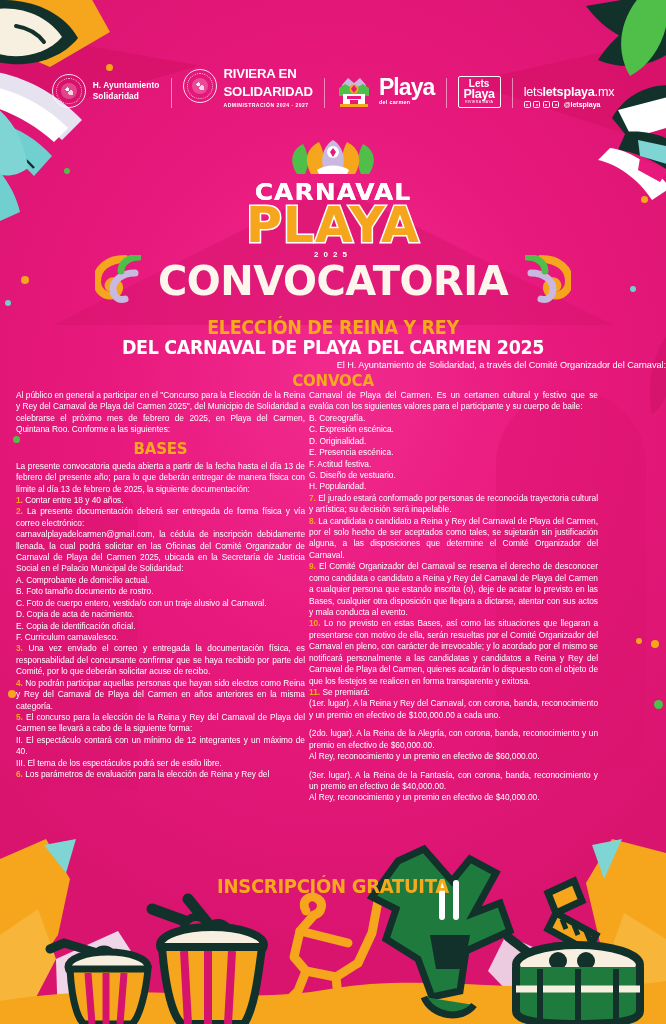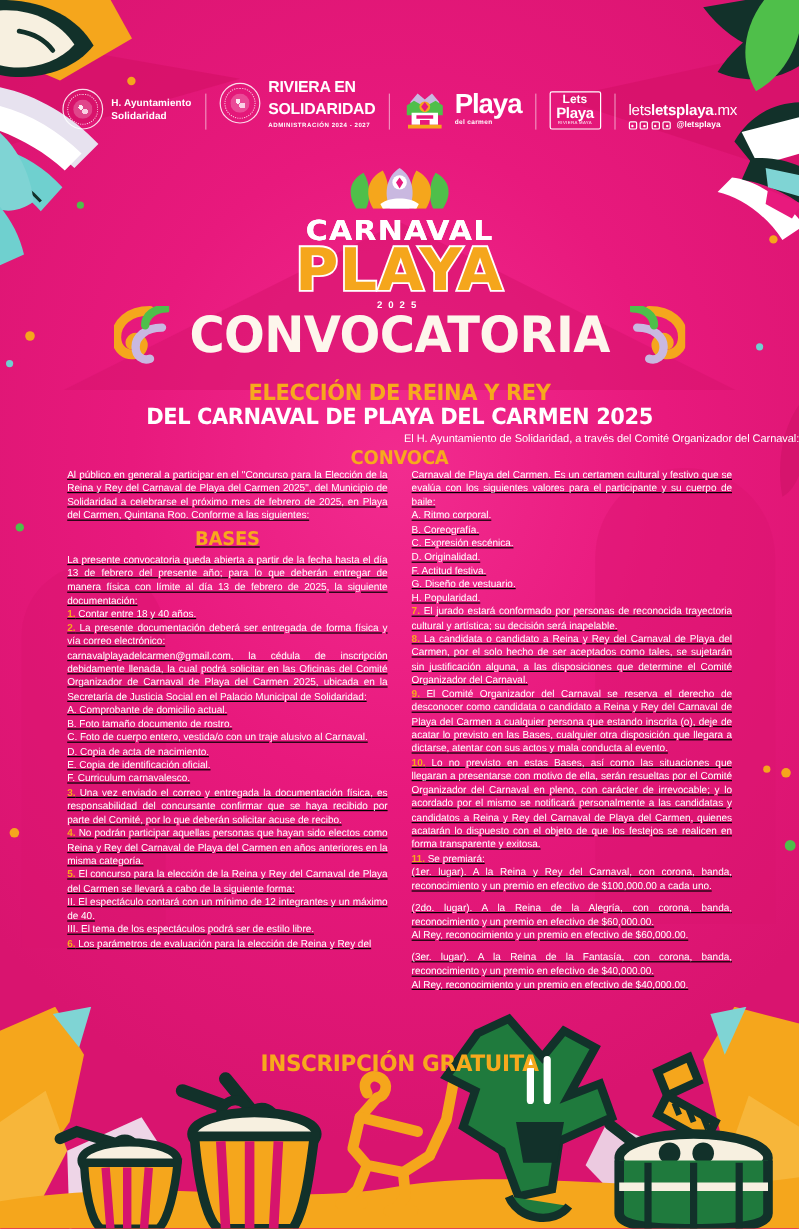--- a/index.html
+++ b/index.html
@@ -206,23 +206,22 @@
   .bases {
     font-family: "DejaVu Sans", sans-serif;
     font-size: 15px; font-weight: 800; color: #f7a91d; letter-spacing: -.2px;
     text-align: center; transform: scaleY(1.05);
     margin: 4px 0 3px;
   }
 
   
   .columns {
     position: absolute; top: 390px; left: 0; right: 0;
-    display: flex; gap: 20px; padding: 0 56px;
+    display: flex; gap: 4px; padding: 0 16px;
     z-index: 16;
-    text-decoration: underline;
   }
   .col { width: 289px; }
   .col.right { margin-top: 0; }
   p.body {
     color: #ffffff;
     font-size: 8.35px;
     line-height: 1.37;
     text-align: justify;
     letter-spacing: -.02px;
     margin: 0;
@@ -420,24 +419,24 @@
         <p class="body left-al">F. Curriculum carnavalesco.</p>
         <p class="body"><span class="num">3.</span> Una vez enviado el correo y entregada la documentación física, es responsabilidad del concursante confirmar que se haya recibido por parte del Comité, por lo que deberán solicitar acuse de recibo.</p>
         <p class="body"><span class="num">4.</span> No podrán participar aquellas personas que hayan sido electos como Reina y Rey del Carnaval de Playa del Carmen en años anteriores en la misma categoría.</p>
         <p class="body"><span class="num">5.</span> El concurso para la elección de la Reina y Rey del Carnaval de Playa del Carmen se llevará a cabo de la siguiente forma:</p>
         <p class="body">II. El espectáculo contará con un mínimo de 12 integrantes y un máximo de 40.</p>
         <p class="body">III. El tema de los espectáculos podrá ser de estilo libre.</p>
         <p class="body"><span class="num">6.</span> Los parámetros de evaluación para la elección de Reina y Rey del</p>
       </div>
     <div class="col right" id="col-right">
         <p class="body">Carnaval de Playa del Carmen. Es un certamen cultural y festivo que se evalúa con los siguientes valores para el participante y su cuerpo de baile:</p>
-        <p class="body left-al">A. Ritmo corporal.</p>
         <p class="body left-al">B. Coreografía.</p>
         <p class="body left-al">C. Expresión escénica.</p>
         <p class="body left-al">D. Originalidad.</p>
+        <p class="body left-al">E. Presencia escénica.</p>
         <p class="body left-al">F. Actitud festiva.</p>
         <p class="body left-al">G. Diseño de vestuario.</p>
         <p class="body left-al">H. Popularidad.</p>
         <p class="body"><span class="num">7.</span> El jurado estará conformado por personas de reconocida trayectoria cultural y artística; su decisión será inapelable.</p>
         <p class="body"><span class="num">8.</span> La candidata o candidato a Reina y Rey del Carnaval de Playa del Carmen, por el solo hecho de ser aceptados como tales, se sujetarán sin justificación alguna, a las disposiciones que determine el Comité Organizador del Carnaval.</p>
         <p class="body"><span class="num">9.</span> El Comité Organizador del Carnaval se reserva el derecho de desconocer como candidata o candidato a Reina y Rey del Carnaval de Playa del Carmen a cualquier persona que estando inscrita (o), deje de acatar lo previsto en las Bases, cualquier otra disposición que llegara a dictarse, atentar con sus actos y mala conducta al evento.</p>
         <p class="body"><span class="num">10.</span> Lo no previsto en estas Bases, así como las situaciones que llegaran a presentarse con motivo de ella, serán resueltas por el Comité Organizador del Carnaval en pleno, con carácter de irrevocable; y lo acordado por el mismo se notificará personalmente a las candidatas y candidatos a Reina y Rey del Carnaval de Playa del Carmen, quienes acatarán lo dispuesto con el objeto de que los festejos se realicen en forma transparente y exitosa.</p>
         <p class="body"><span class="num">11.</span> Se premiará:</p>
         <p class="body">(1er. lugar). A la Reina y Rey del Carnaval, con corona, banda, reconocimiento y un premio en efectivo de $100,000.00 a cada uno.</p>
         <div class="spacer"></div>

